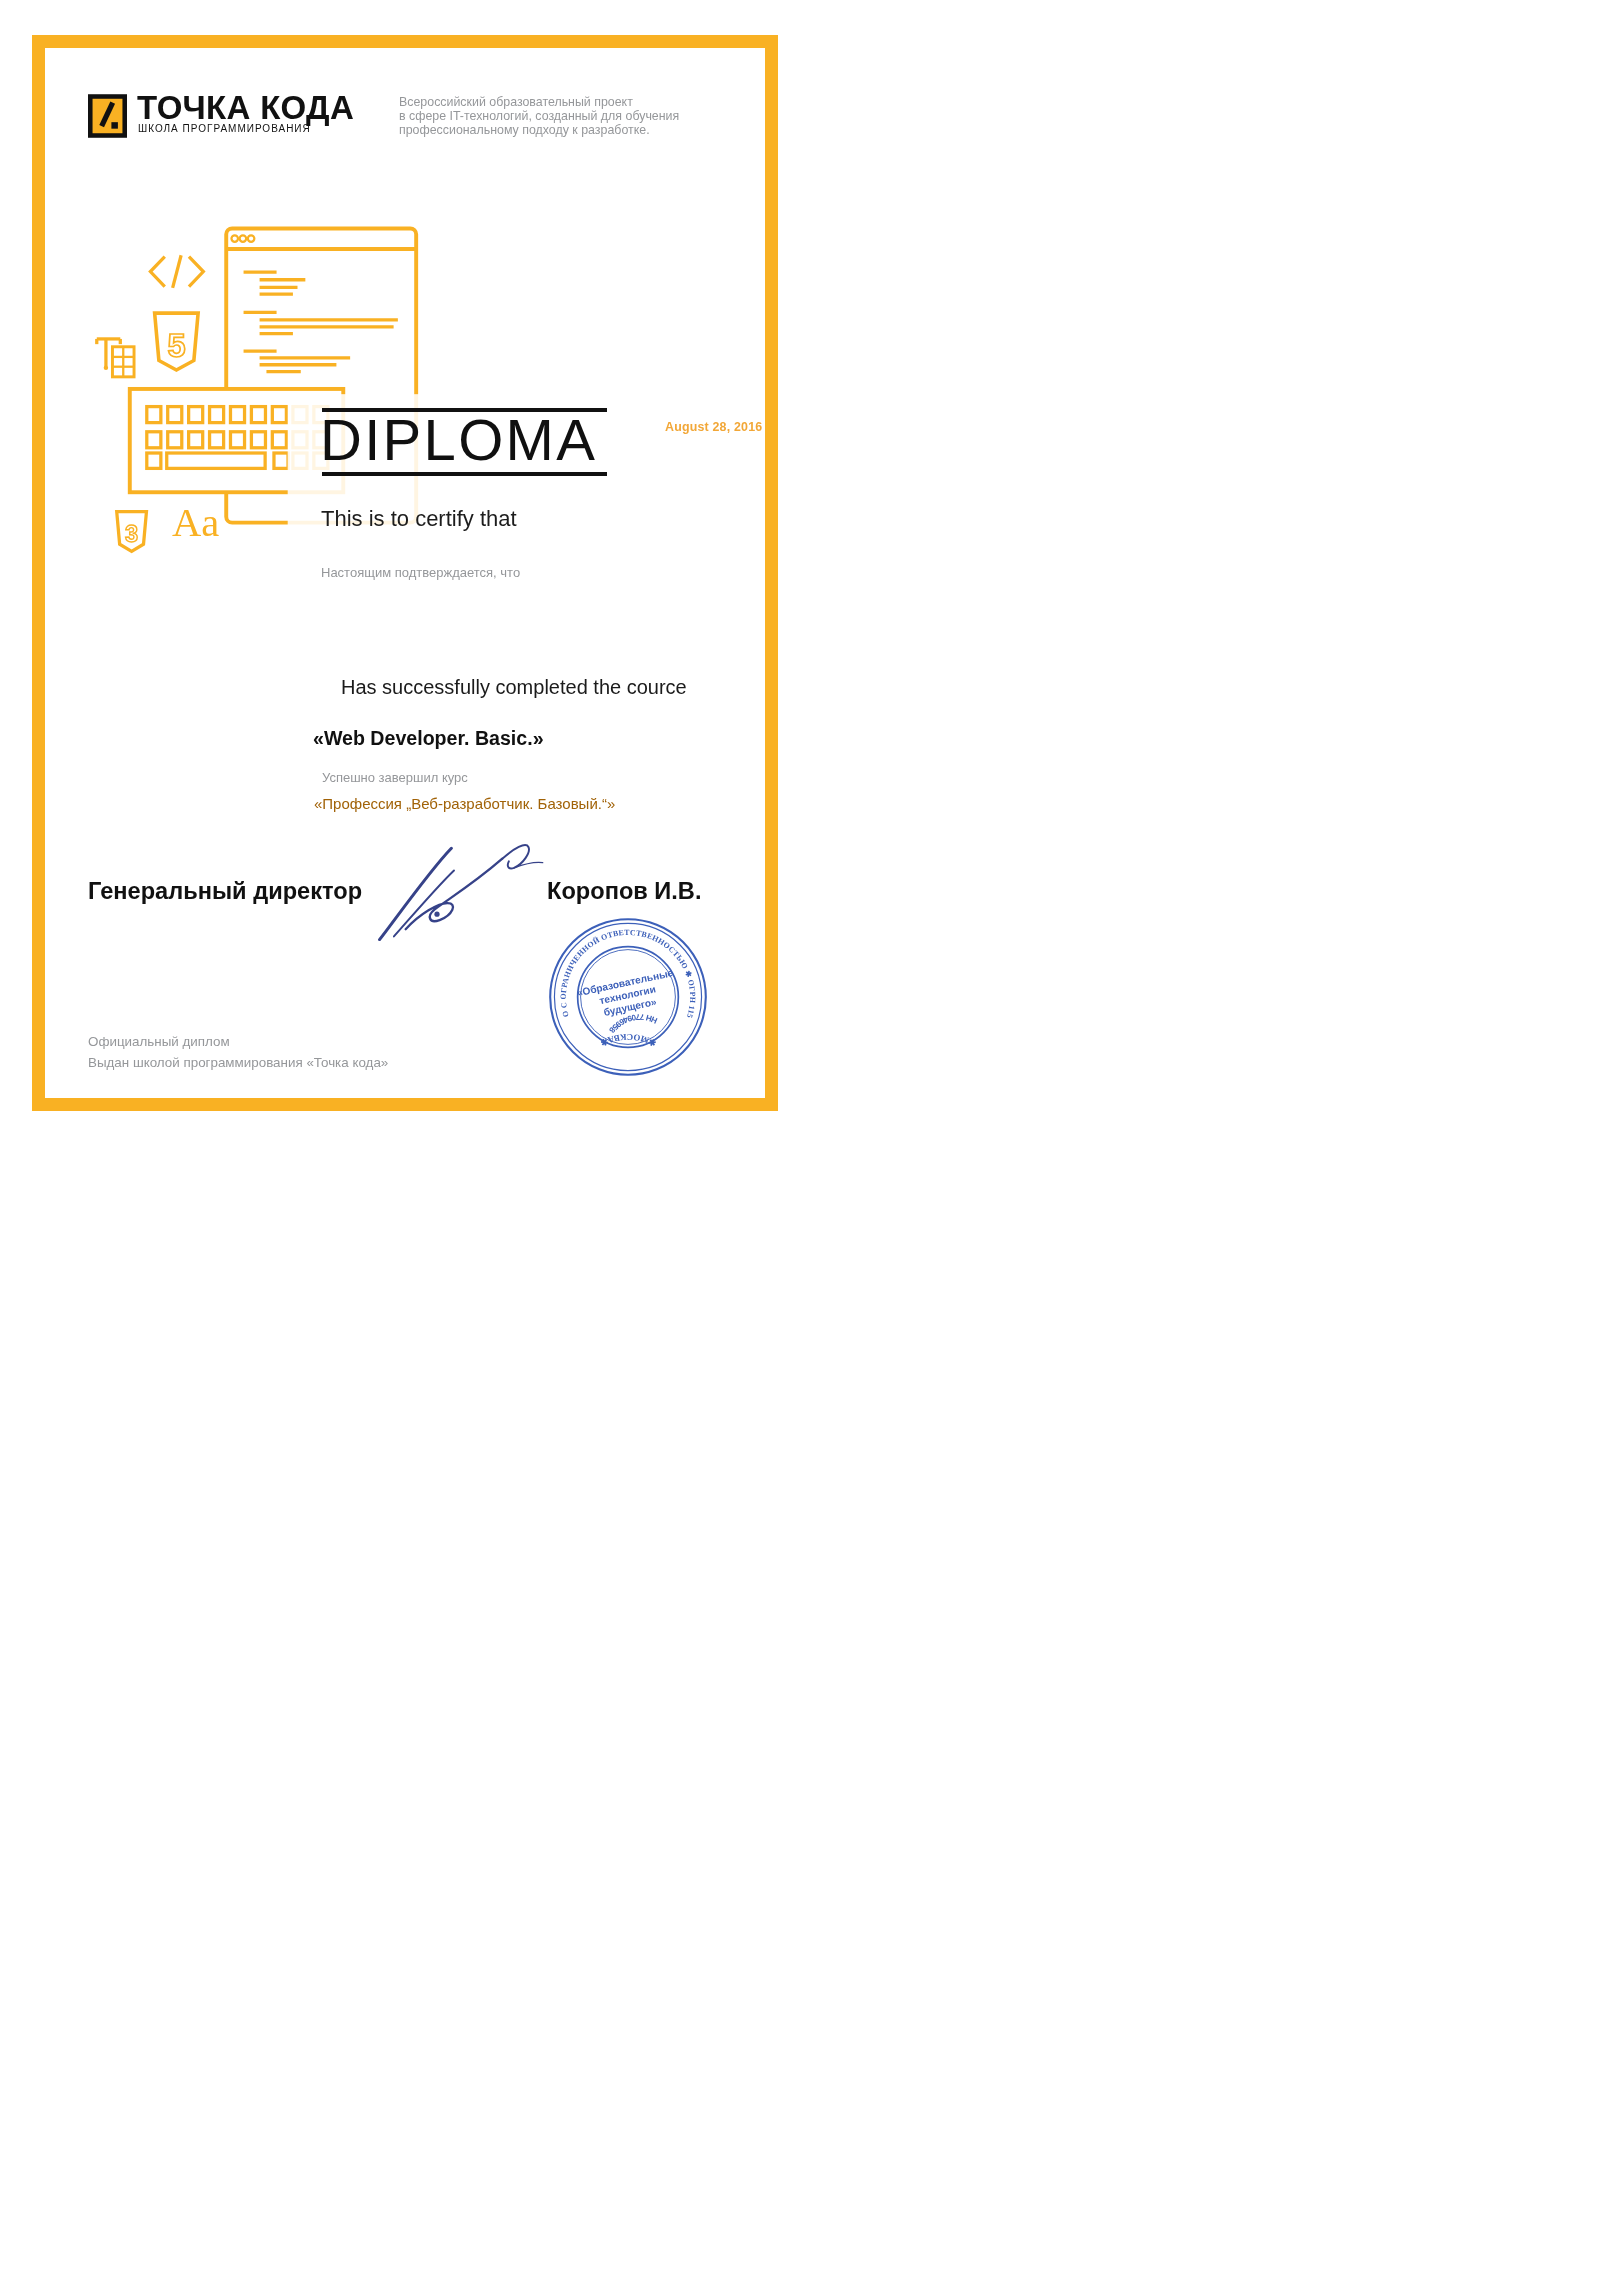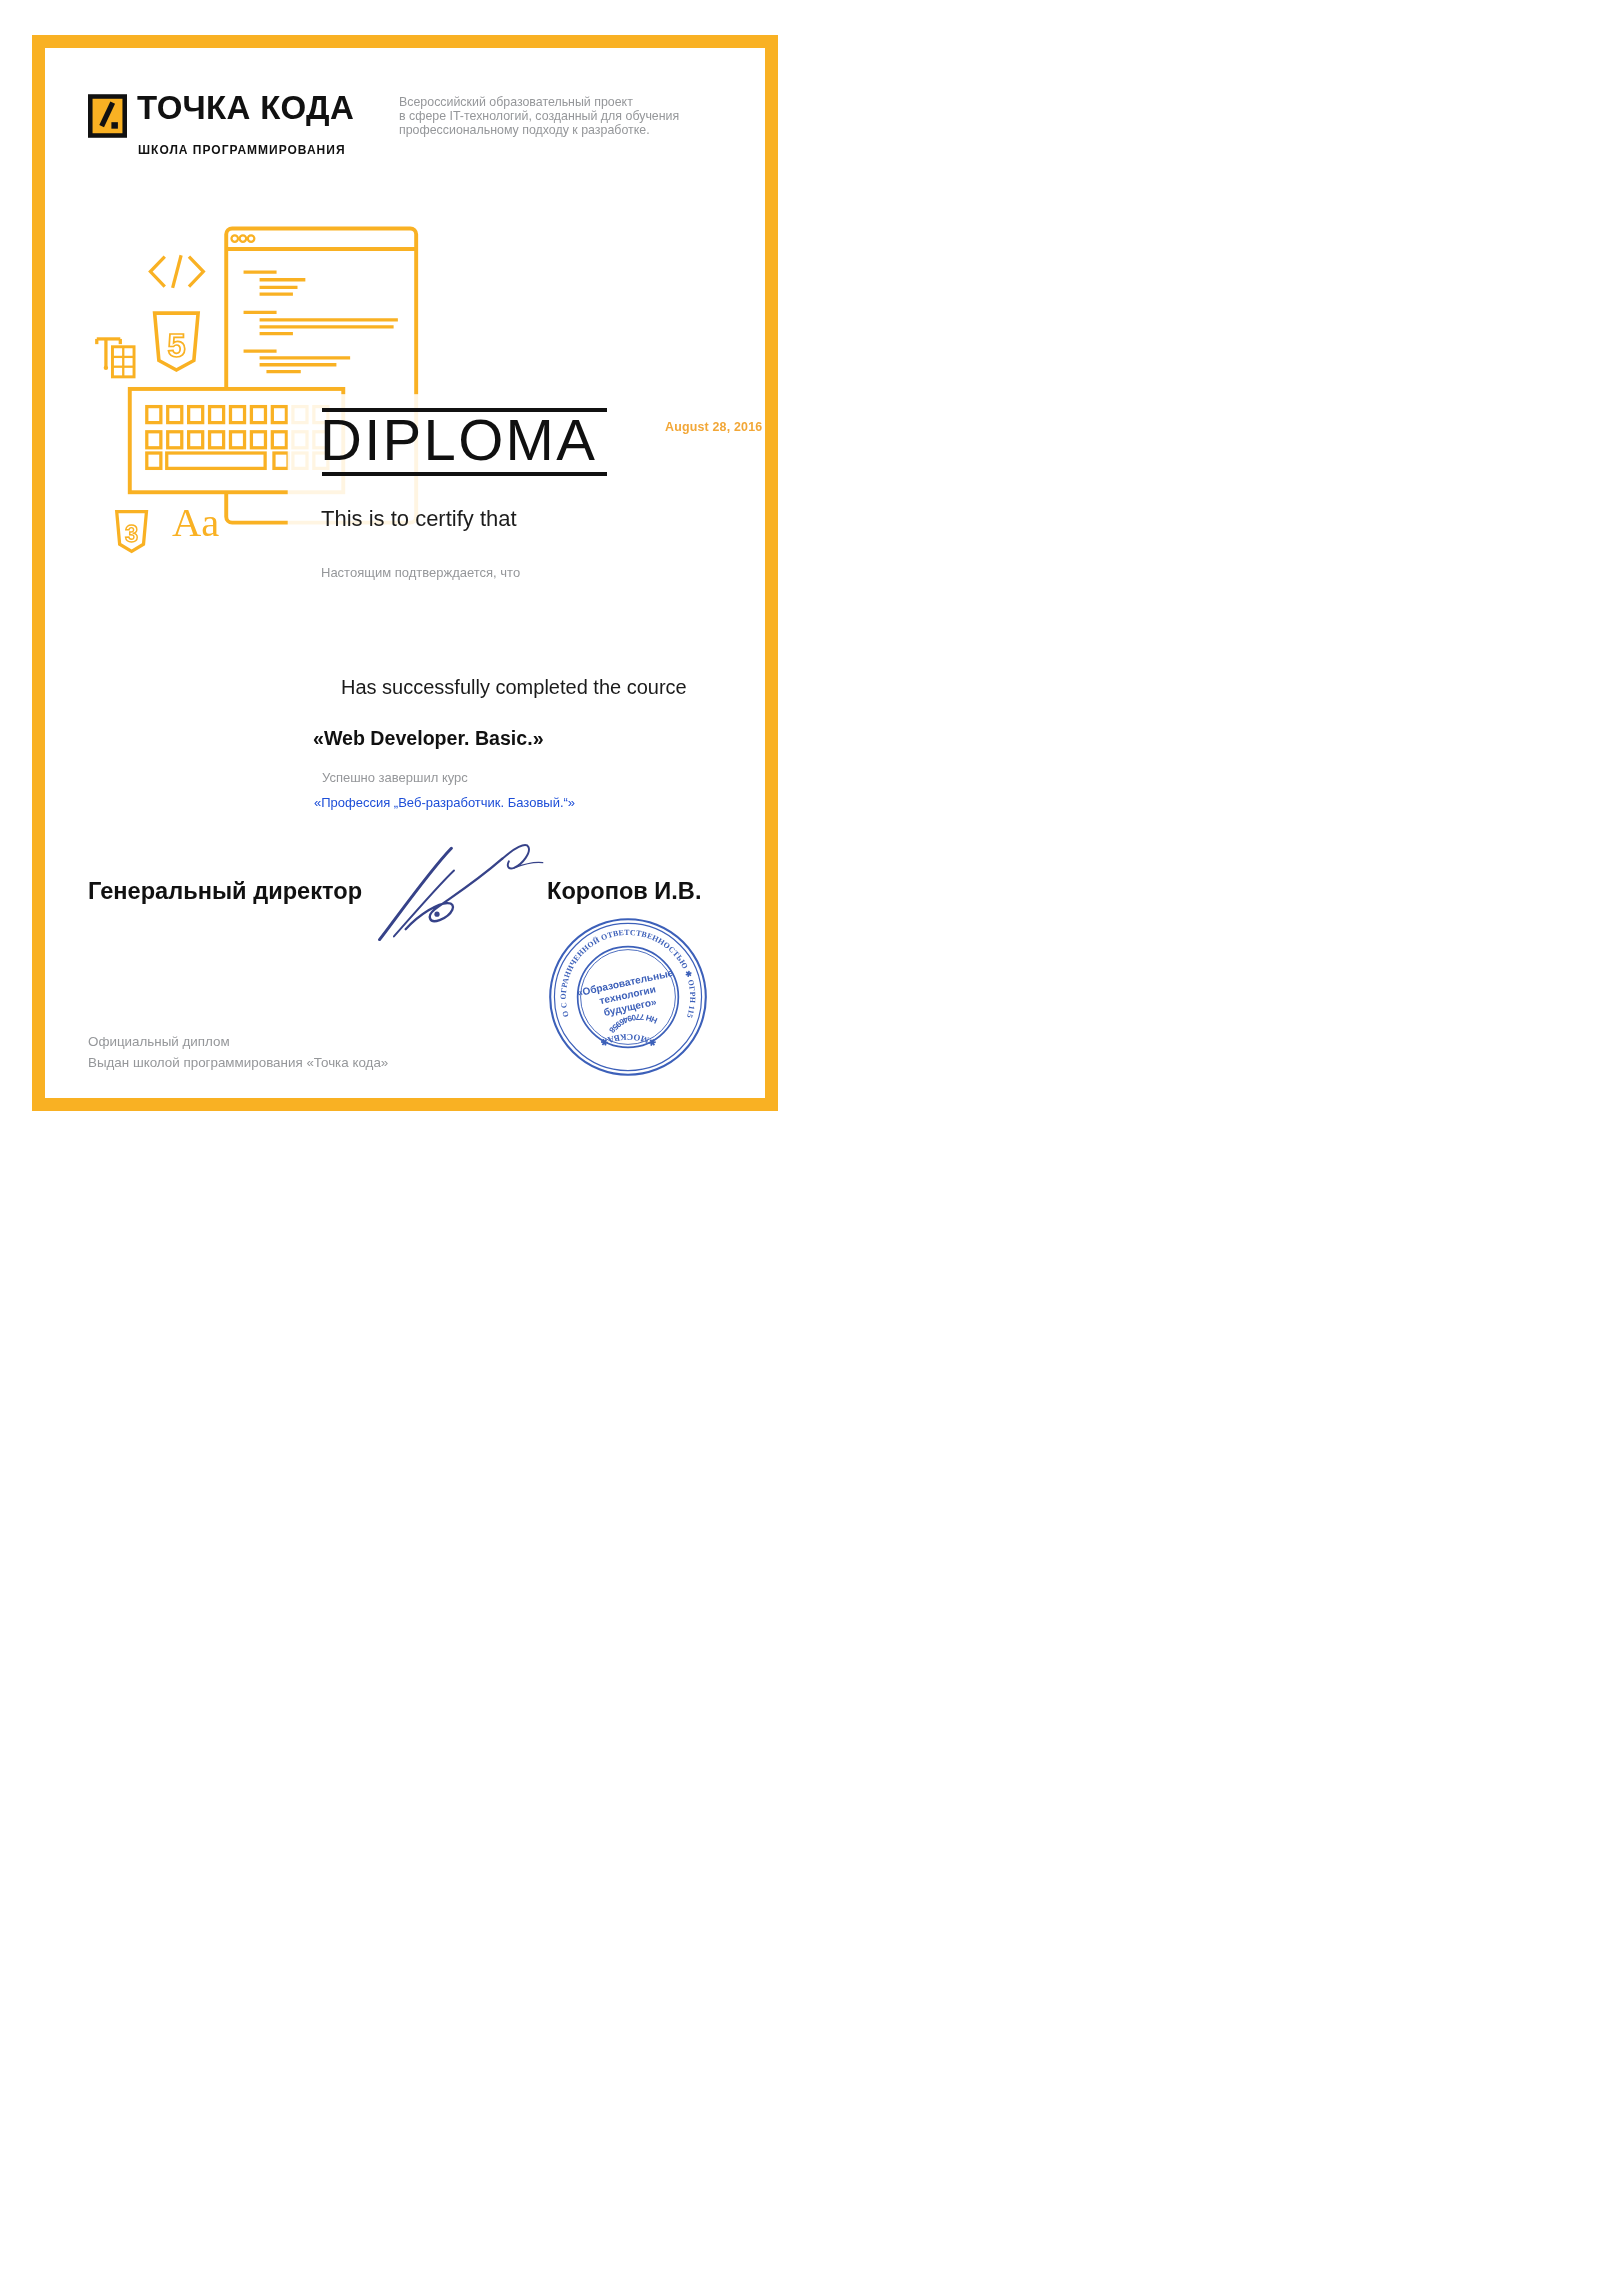--- a/index.html
+++ b/index.html
@@ -5,40 +5,40 @@
   html,body{margin:0;padding:0;background:#ffffff;}
   .page{position:relative;width:811px;height:1148px;background:#fff;overflow:hidden;
         font-family:"Liberation Sans", sans-serif;}
   .frame{position:absolute;left:32px;top:35px;width:720px;height:1050px;
          border:13.7px solid #F9B123;}
   .abs{position:absolute;}
   
   .logo-mark{left:88px;top:94px;width:39px;height:44px;}
   .brand{left:137px;top:91px;font-size:33px;font-weight:700;letter-spacing:0.3px;
          color:#111;line-height:1;white-space:nowrap;}
-  .tagline{left:138px;top:144px;font-size:12px;font-weight:700;letter-spacing:1px;
+  .tagline{left:138px;top:124px;font-size:10px;font-weight:400;letter-spacing:1px;
            color:#111;line-height:1;white-space:nowrap;}
   
   .intro{left:399px;top:95px;width:327px;font-size:12.4px;line-height:14px;color:#95979A;}
   
   .illu{left:85px;top:216px;width:340px;height:340px;}
   
   .rule{background:#111;height:3.9px;width:285px;left:322px;}
   .rule-top{top:408px;}
   .rule-bottom{top:472px;}
   .diploma-title{left:320px;top:411px;font-size:58px;font-weight:500;letter-spacing:2.3px;
                  color:#101010;line-height:1;white-space:nowrap;}
   .diploma-date{left:618px;top:420px;font-size:12.4px;font-weight:700;color:#F2A737;
                 letter-spacing:0.2px;white-space:nowrap;margin-left:47px;}
   .certify-en{left:321px;top:506px;font-size:22px;color:#1d1d1d;line-height:1.2;}
   .certify-ru{left:321px;top:550px;font-size:13px;color:#95979A;margin-top:15px;}
   .completed-en{left:320px;top:676px;font-size:20px;color:#1b1b1b;margin-left:21px;}
   .course{left:313px;top:715px;font-size:19.6px;font-weight:700;color:#111;margin-top:12px;}
   .completed-ru1{left:322px;top:770px;font-size:13px;color:#95979A;}
-  .completed-ru2{left:314px;top:795px;font-size:13px;color:#1d4ed8;}
+  .completed-ru2{left:314px;top:795px;font-size:15px;color:#a16207;}
   .role{left:88px;top:878px;font-size:23.6px;font-weight:700;color:#111;white-space:nowrap;}
   .name{left:547px;top:878px;font-size:23.6px;font-weight:700;color:#111;white-space:nowrap;}
   .sig{left:374px;top:830px;width:190px;height:111px;}
   .stamp{left:543px;top:912px;width:170px;height:170px;opacity:.93;}
   .footer{left:88px;top:1031px;font-size:13.4px;line-height:21px;color:#95979A;}
   .y{stroke:#F9B123;fill:none;}
   .stamp text{font-weight:700;}
 </style>
 </head>
 <body>

